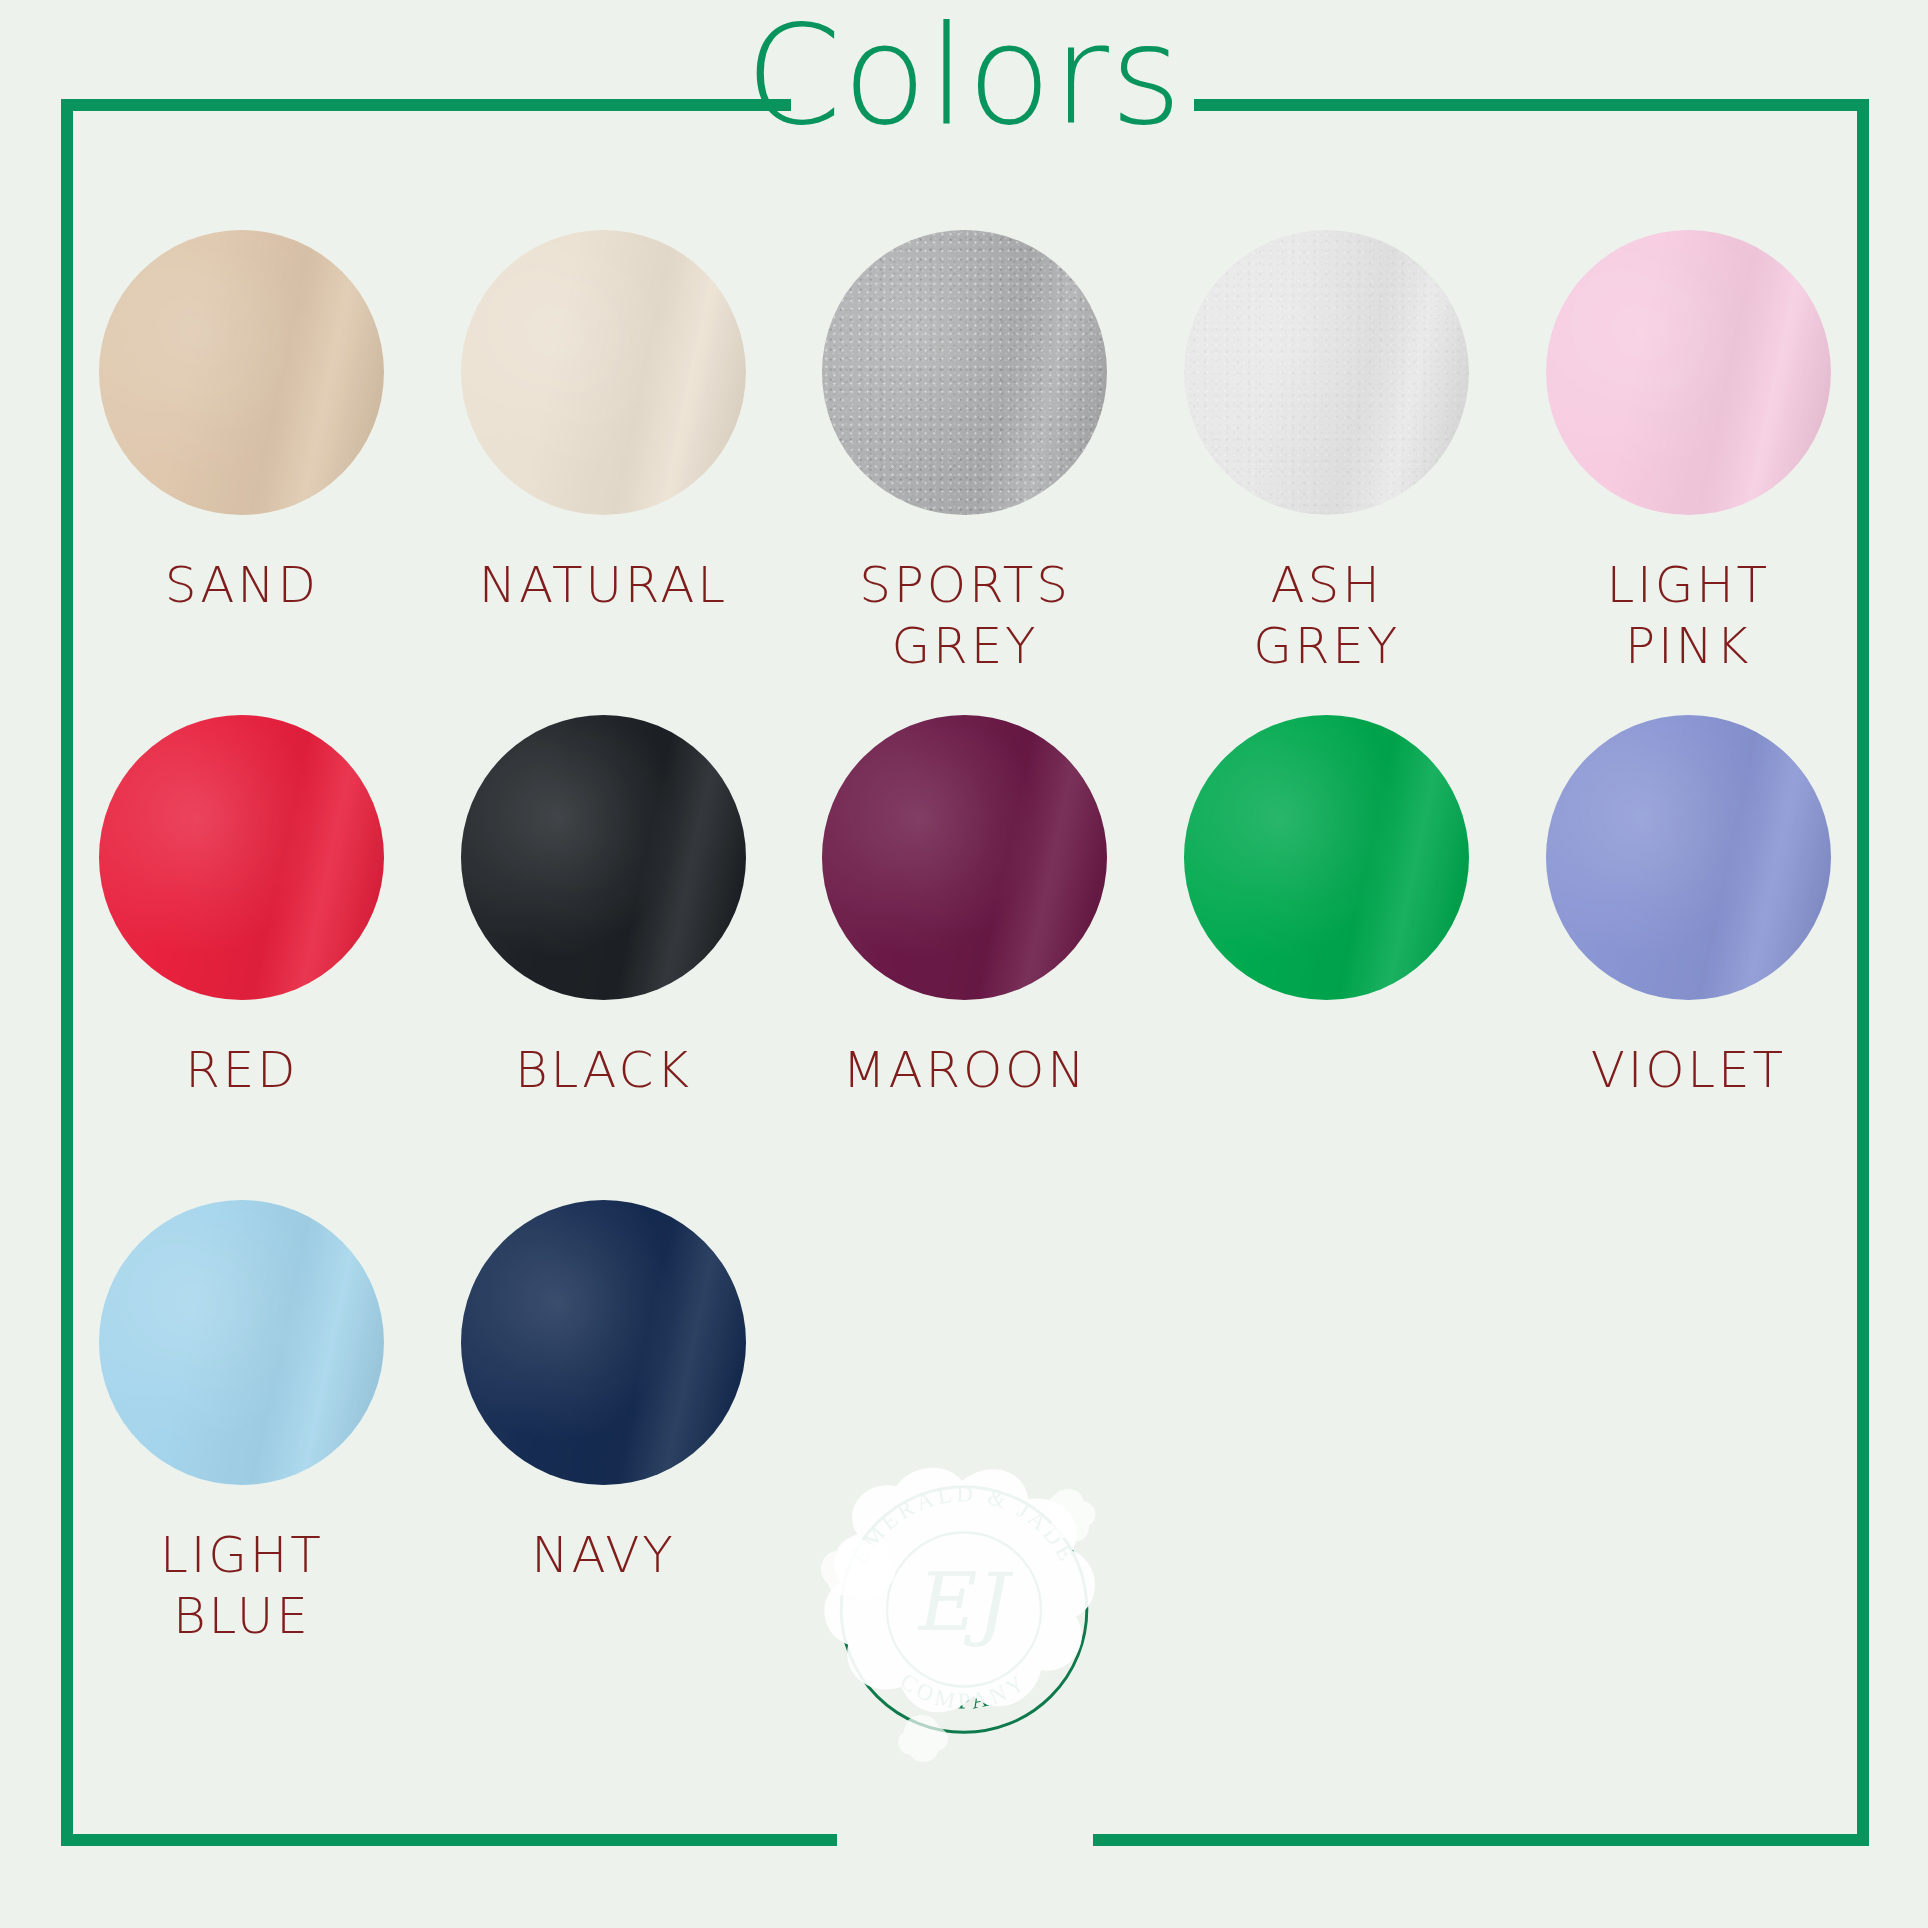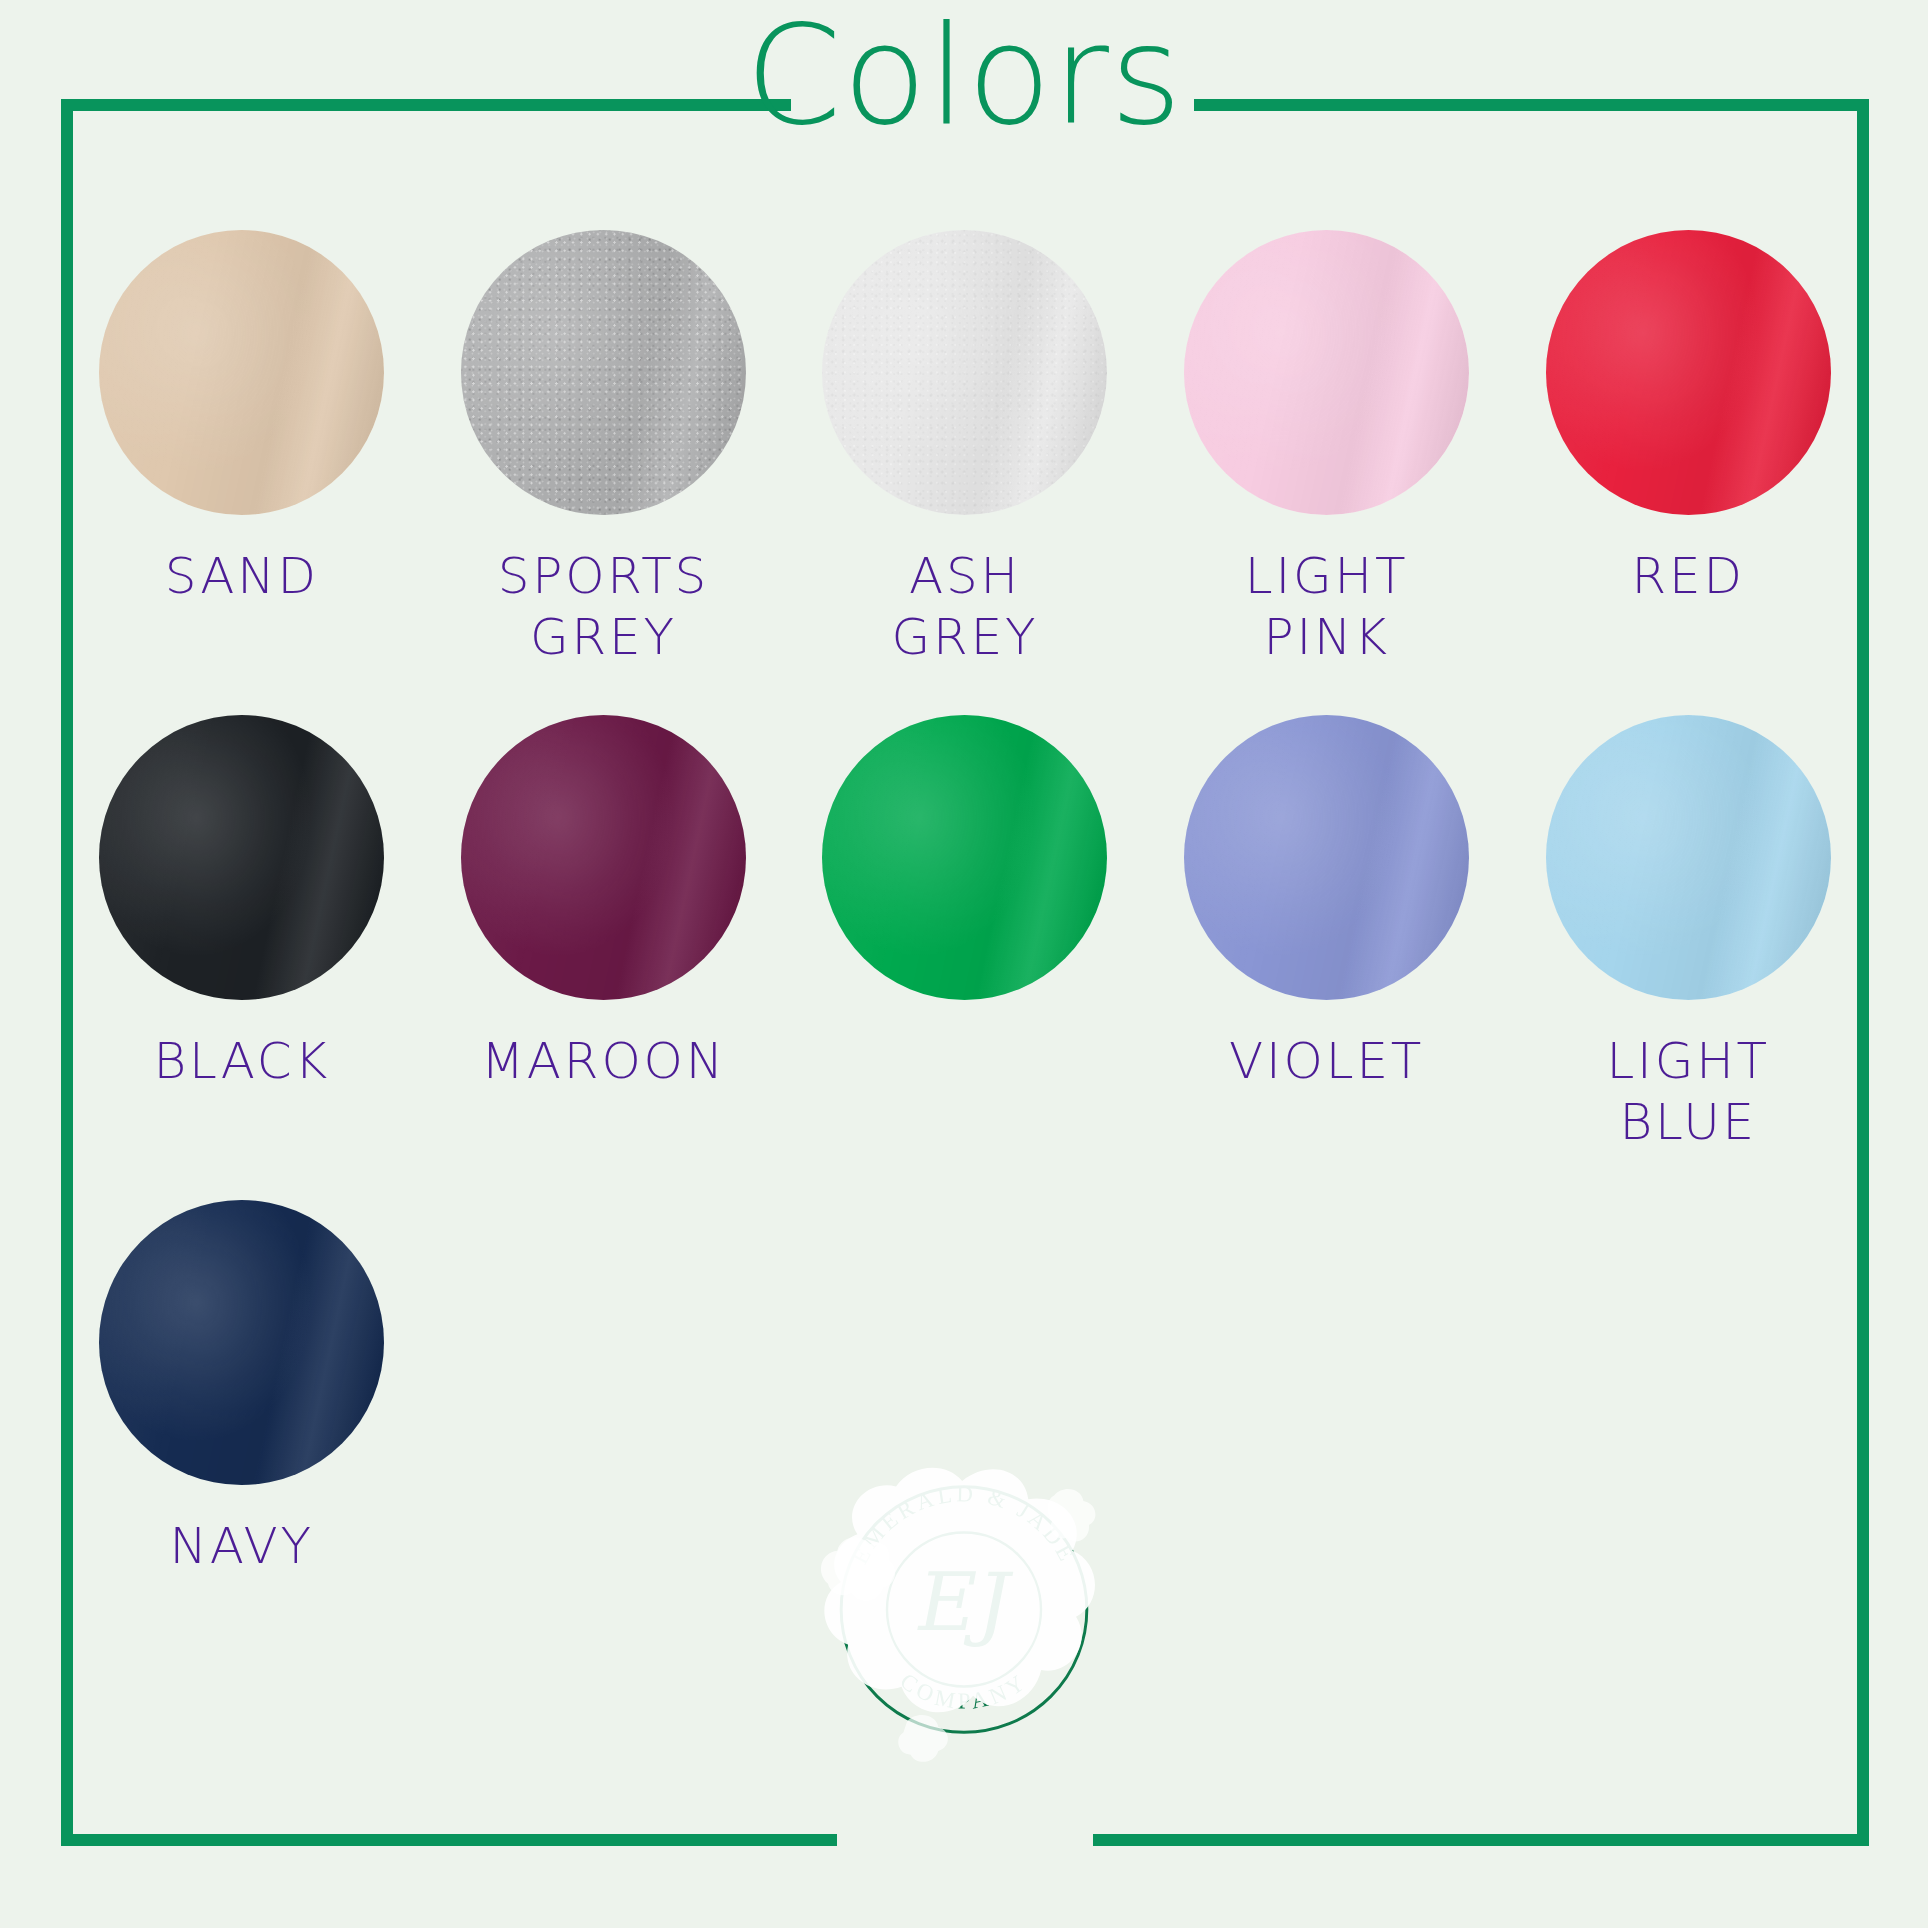--- a/index.html
+++ b/index.html
@@ -148,27 +148,27 @@
     opacity: .30;
     background-image:
       repeating-linear-gradient(90deg,
         rgba(0,0,0,.035) 0 0.9px, rgba(0,0,0,0) 0.9px 3.7px),
       repeating-linear-gradient(0deg,
         rgba(0,0,0,.022) 0 0.9px, rgba(0,0,0,0) 0.9px 4.6px);
     pointer-events: none;
   }
 
   .label {
-    margin-top: 31px;
+    margin-top: 40px;
     font-family: "DejaVu Sans", sans-serif;
     font-weight: 300;
     font-size: 50px;
     line-height: 1.22;
     letter-spacing: 2.8px;
-    color: #4c1d95;
+    color: #7f1d1d;
     text-align: center;
     text-transform: uppercase;
     white-space: pre-line;
   }
 
   
   .logo {
     position: absolute;
     left: 50%;
     bottom: -103px;
@@ -197,20 +197,26 @@
   </div>
 
   <div class="title">Colors</div>
 
   <div class="grid" id="swatch-grid">
       <div class="cell">
         <div class="swatch-wrap">
           <div class="swatch" style="background: rgb(223, 200, 174);"></div>
         </div>
         <div class="label">SAND</div>
+      </div>
+      <div class="cell">
+        <div class="swatch-wrap">
+          <div class="swatch" style="background: rgb(235, 225, 210);"></div>
+        </div>
+        <div class="label">NATURAL</div>
       </div>
       <div class="cell">
         <div class="swatch-wrap">
           <div class="swatch heather" style="background: rgb(175, 176, 177);"></div>
         </div>
         <div class="label">SPORTS
 GREY</div>
       </div>
       <div class="cell">
         <div class="swatch-wrap">

